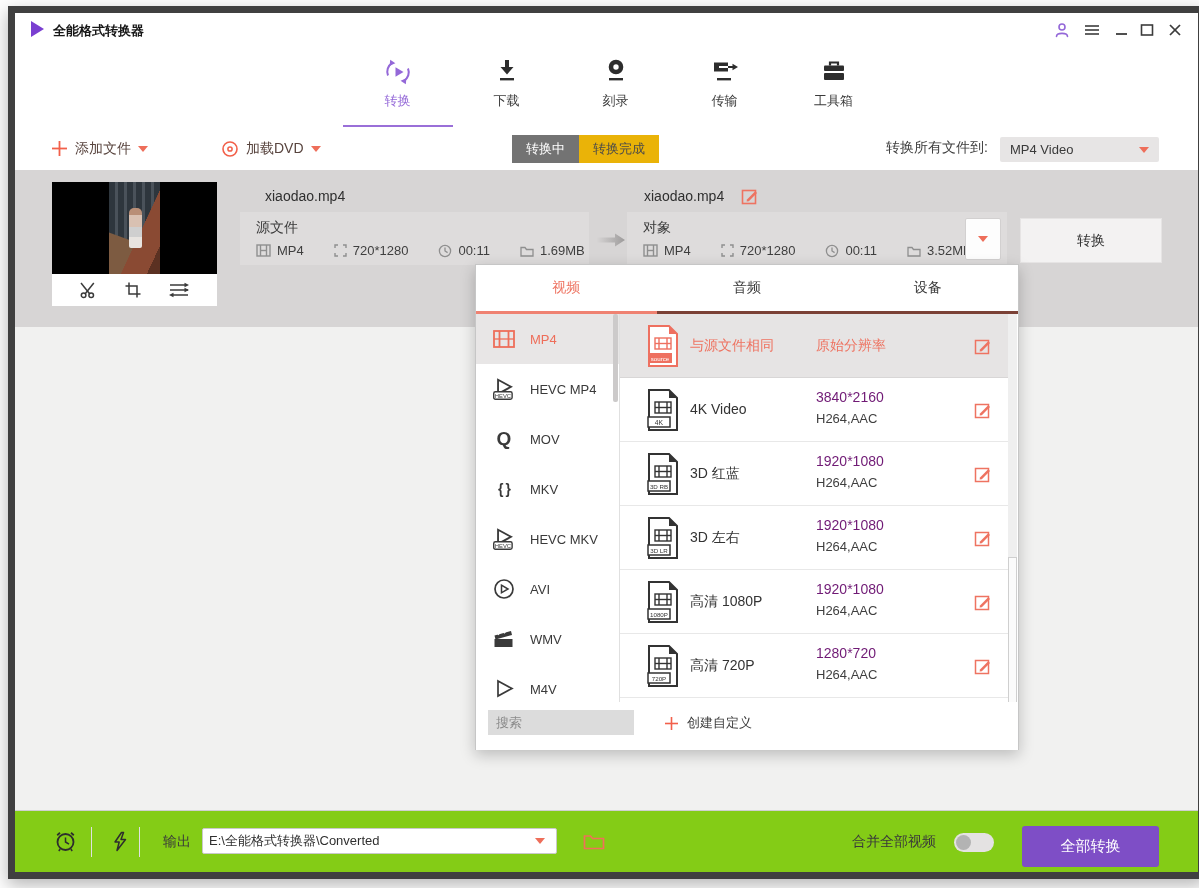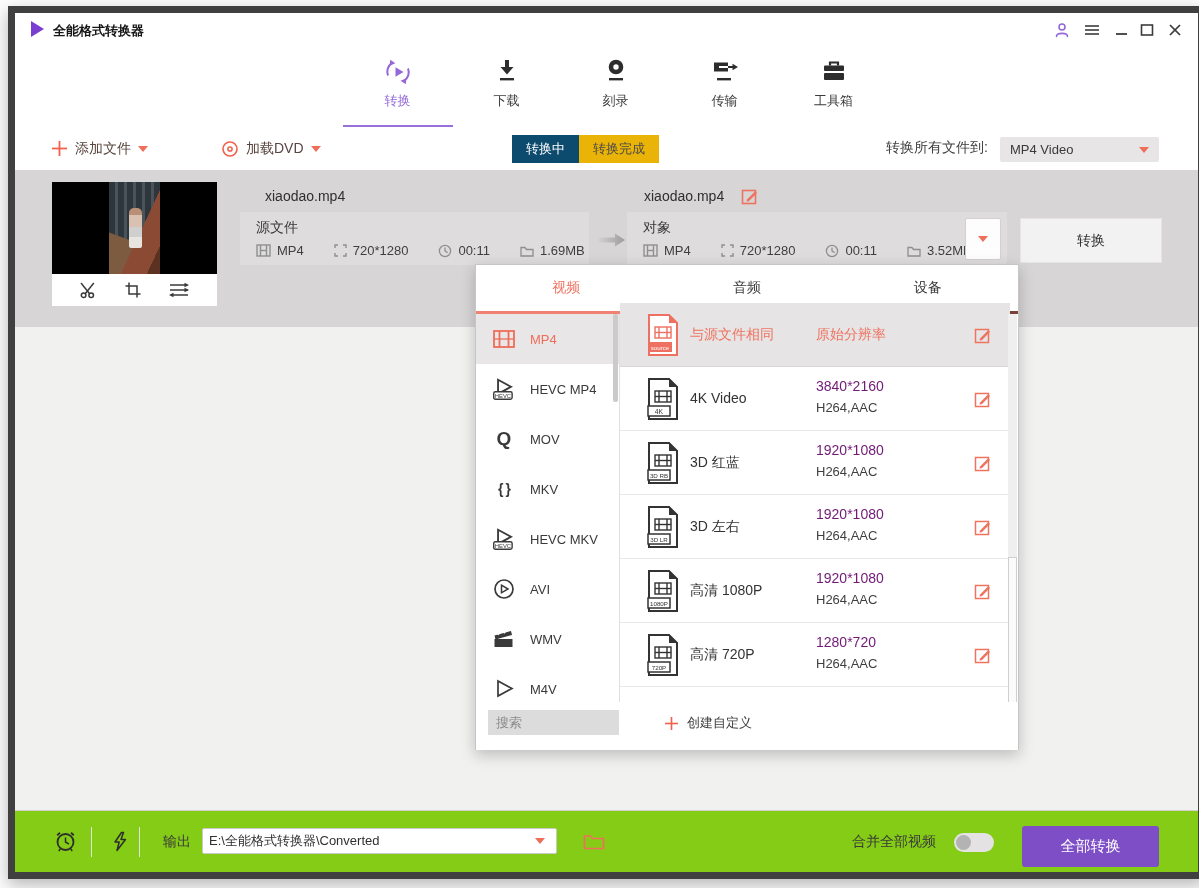--- a/index.html
+++ b/index.html
@@ -18,21 +18,21 @@
   .nav-tab{width:109px;text-align:center;cursor:pointer;}
   .nav-tab .lbl{display:block;margin-top:5px;font-size:13px;color:#3a3a3a;}
   .nav-tab.active .lbl{color:#9468d8;}
   .nav-underline{position:absolute;left:328px;bottom:-1px;width:110px;height:3px;background:#9a6fd8;}
   
   .toolbar{position:absolute;left:0;top:114px;width:100%;height:43px;border-bottom:1px solid #d8d6d6;background:#fff;}
   .tb-group{position:absolute;top:0;height:43px;display:flex;align-items:center;gap:7px;font-size:14px;color:#58443e;cursor:pointer;}
   .caret{width:0;height:0;border-left:5px solid transparent;border-right:5px solid transparent;border-top:6px solid #ee6e5a;display:inline-block;}
   .state-tabs{position:absolute;left:497px;top:8px;display:flex;}
   .state-tab{height:28px;line-height:28px;padding:0 14px;font-size:13px;background:#eab308;color:#4a4a4a;cursor:pointer;}
-  .state-tab.active{background:#0c4a6e;color:#fff;}
+  .state-tab.active{background:#737373;color:#fff;}
   .convert-to{position:absolute;right:210px;top:12px;font-size:14px;color:#3f3f3f;}
   .fmt-select{position:absolute;left:985px;top:10px;width:159px;height:25px;background:#e7e5e5;border-radius:2px;font-size:13px;color:#3a3a3a;display:flex;align-items:center;padding:0 10px;box-sizing:border-box;cursor:pointer;}
   .fmt-select .caret{margin-left:auto;}
   
   .filerow{position:absolute;left:0;top:157px;width:100%;height:157px;background:#d7d5d5;}
   .thumbcard{position:absolute;left:37px;top:12px;width:165px;height:124px;background:#fff;}
   .thumb{position:absolute;left:0;top:0;width:165px;height:92px;background:#000;overflow:hidden;cursor:pointer;}
   .thumb-video{position:absolute;left:57px;top:0;width:51px;height:92px;
     background:
       linear-gradient(115deg, rgba(0,0,0,0) 58%, #8a4a33 58.5% 86%, #5b3122 86%),
@@ -68,35 +68,35 @@
   .ptab.active{color:#ee7361;}
   .ptab.active::after{content:"";position:absolute;left:0;right:0;bottom:-3px;height:3px;background:#ef8272;}
   .fmt-list{position:absolute;left:0;top:49px;width:144px;height:388px;overflow:hidden;border-right:1px solid #e0e0e0;box-sizing:border-box;}
   .fmt-item{height:50px;display:flex;align-items:center;gap:12px;padding-left:14px;cursor:pointer;color:#3a3a3a;font-size:13px;}
   .fmt-item.active{background:#e8e6e6;color:#ee6e5a;}
   .fmt-ic{width:28px;height:26px;display:flex;align-items:center;justify-content:center;color:#3a3a3a;flex:0 0 28px;}
   .fmt-item.active .fmt-ic{color:#ee6e5a;}
   .q-glyph{font-size:19px;font-weight:bold;}
   .mkv-glyph{font-size:14px;font-weight:bold;letter-spacing:-1px;}
   .lscroll{position:absolute;left:137px;top:49px;width:5px;height:88px;background:#cccaca;border-radius:2px;}
-  .preset-list{position:absolute;left:144px;top:38px;width:390px;height:384px;}
+  .preset-list{position:absolute;left:144px;top:49px;width:390px;height:384px;}
   .preset-row{position:relative;height:64px;border-bottom:1px solid #e8e8e8;box-sizing:border-box;cursor:pointer;}
   .preset-row.active{background:#e6e4e4;border-bottom:1px solid #d8d6d6;}
   .p-ic{position:absolute;left:26px;top:11px;color:#333;}
   .p-ic.src{color:#ee7060;}
   .p-name{position:absolute;left:70px;top:23px;font-size:14px;color:#333;}
   .preset-row.active .p-name{color:#ee7361;}
   .p-detail{position:absolute;left:196px;top:23px;font-size:14px;color:#ee7361;}
   .p-res{position:absolute;left:196px;top:11px;font-size:14px;color:#701a75;}
   .p-codec{position:absolute;left:196px;top:33px;font-size:13px;color:#3f3f3f;}
   .p-edit{position:absolute;left:354px;top:23px;color:#ee7361;cursor:pointer;}
   .rscroll-track{position:absolute;right:1px;top:49px;width:9px;height:435px;background:#efefef;}
   .rscroll-thumb{position:absolute;right:1px;top:292px;width:9px;height:192px;background:#fbfbfb;border:1px solid #cfcfcf;box-sizing:border-box;}
   .panel-foot{position:absolute;left:0;top:437px;width:100%;height:48px;background:#fff;}
-  .search-box{position:absolute;left:12px;top:8px;width:131px;height:25px;background:#dcdcdc;border:0;font-size:13px;color:#7f1d1d;padding:0 8px;box-sizing:border-box;font-family:"Liberation Sans","DejaVu Sans",sans-serif;}
+  .search-box{position:absolute;left:12px;top:8px;width:146px;height:25px;background:#dcdcdc;border:0;font-size:13px;color:#7f1d1d;padding:0 8px;box-sizing:border-box;font-family:"Liberation Sans","DejaVu Sans",sans-serif;}
   .search-box::placeholder{color:#8a8a8a;}
   .create-custom{position:absolute;left:188px;top:12px;display:flex;align-items:center;gap:8px;font-size:13px;color:#3c3c3c;cursor:pointer;text-align:right;}
   svg{display:block;}
   text{font-family:"Liberation Sans","DejaVu Sans",sans-serif;}
 </style>
 </head>
 <body>
 
 <div class="stage">
 <div class="win">

